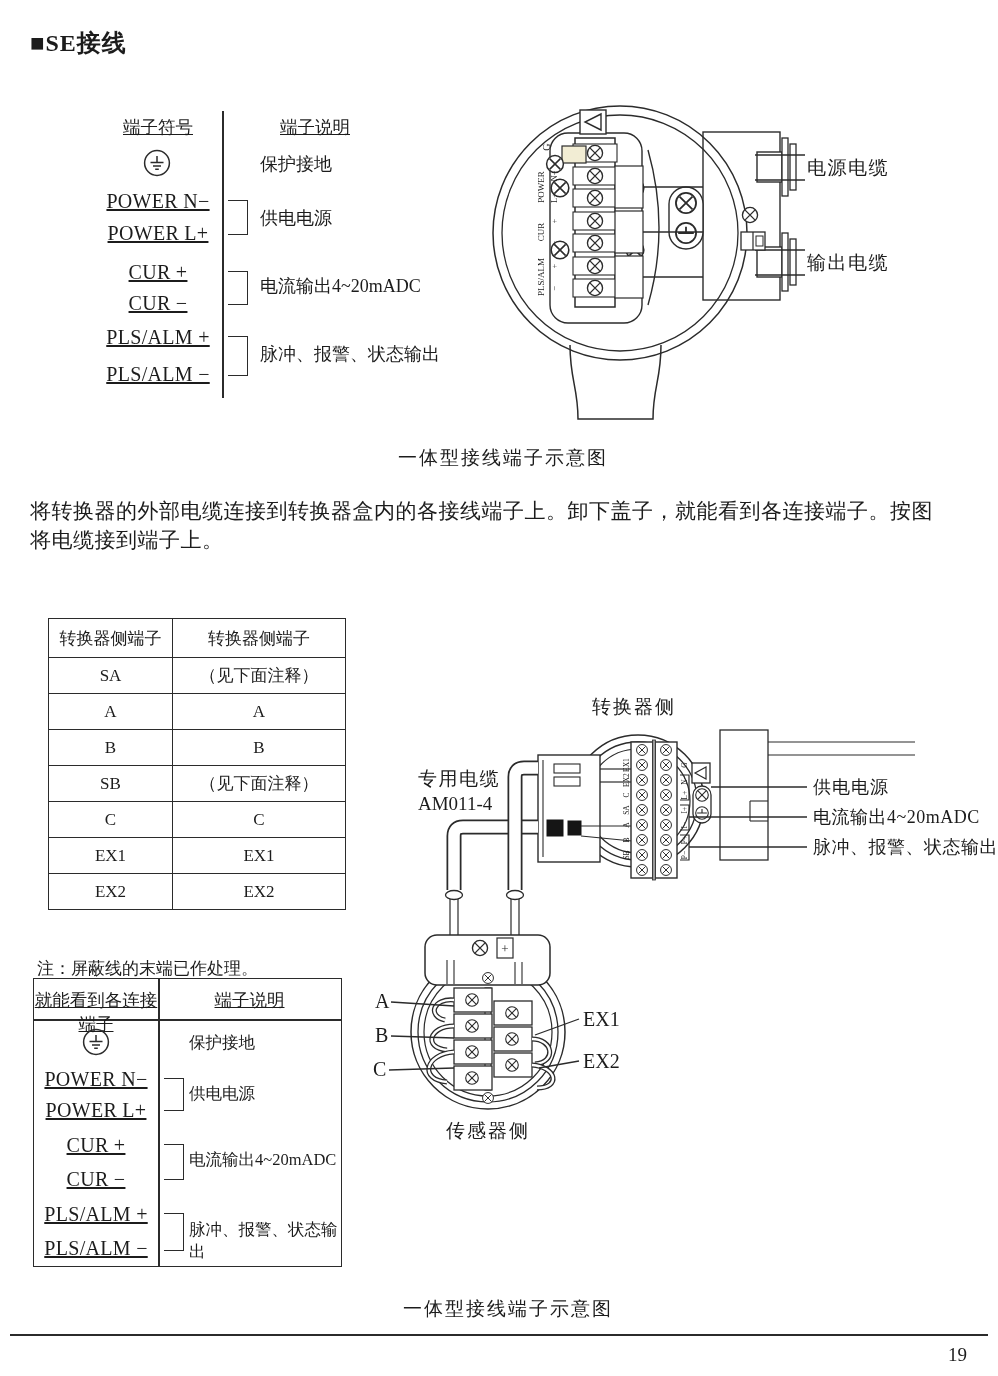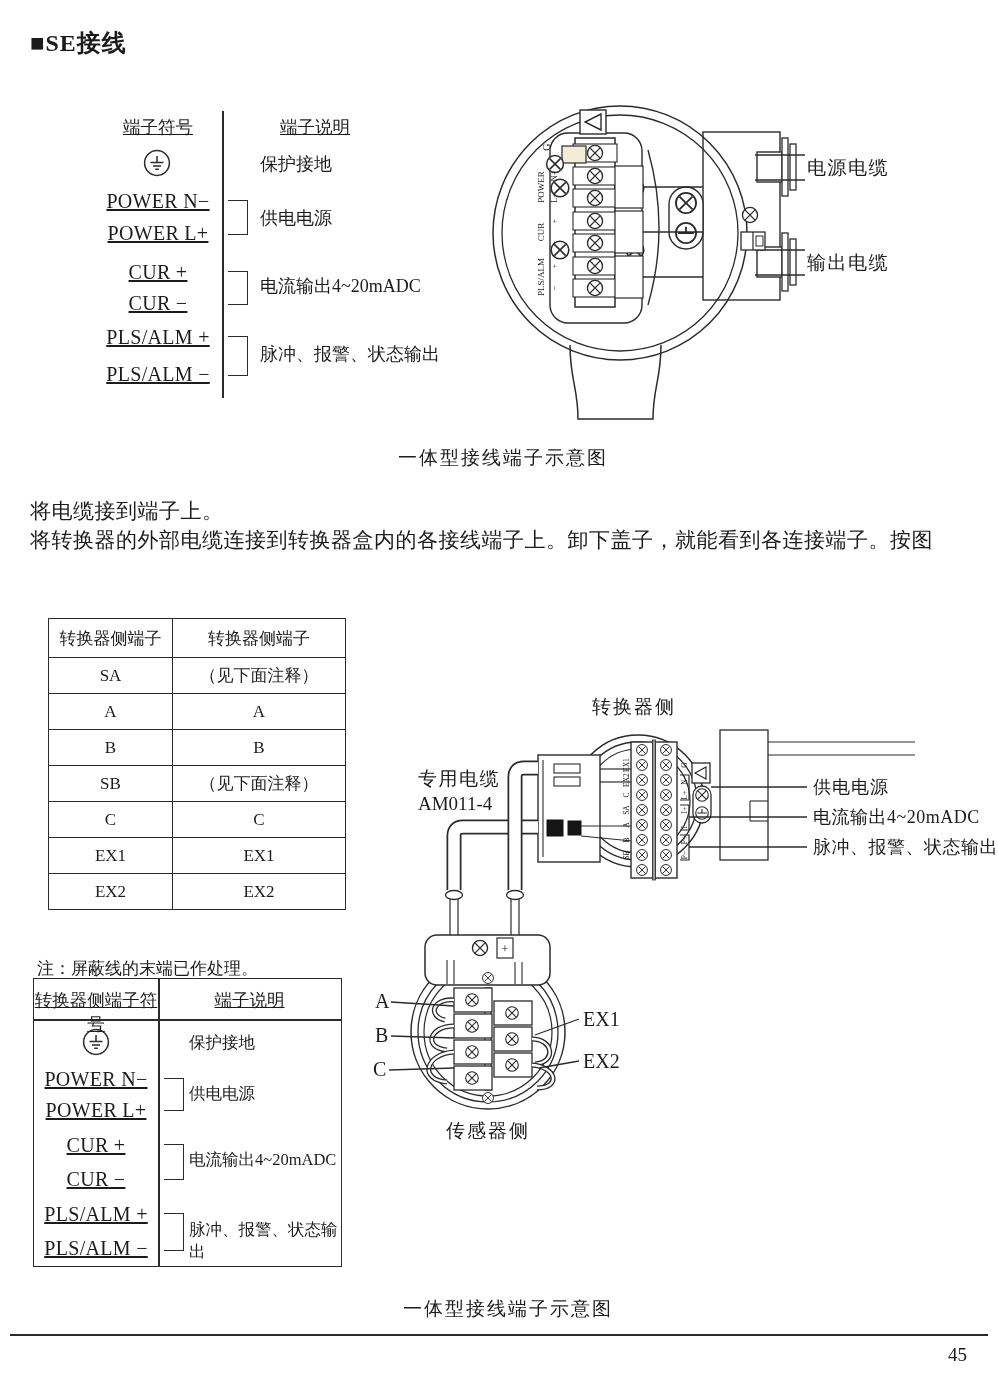--- a/index.html
+++ b/index.html
@@ -151,22 +151,22 @@
     <text x="86" y="140" font-size="9" text-anchor="middle" transform="rotate(-90,86,137)">CUR</text>
     <text x="86" y="185" font-size="9" text-anchor="middle" transform="rotate(-90,86,182)">PLS/ALM</text>
 
     <text x="352" y="79" font-size="19" letter-spacing="1.5">电源电缆</text>
     <text x="352" y="174" font-size="19" letter-spacing="1.5">输出电缆</text>
   </svg>
 
   <div class="abs cap" style="left:398px;top:445px;">一体型接线端子示意图</div>
 
   <div class="abs para" style="left:30px;top:497px;width:945px;">
+    <div>将转换器的外部电缆连接到转换器盒内的各接线端子上。卸下盖子，就能看到各连接端子。按图</div>
     <div>将电缆接到端子上。</div>
-    <div>将转换器的外部电缆连接到转换器盒内的各接线端子上。卸下盖子，就能看到各连接端子。按图</div>
   </div>
 
   <table class="map" style="left:48px;top:618px;width:297px;">
     <colgroup>
         <col style="width:124px">
         <col style="width:173px">
       </colgroup>
     <tbody>
         <tr style="height:39px;">
       <th>转换器侧端子</th>
@@ -200,21 +200,21 @@
           <td>EX2</td>
           <td>EX2</td>
         </tr>
   </tbody>
     </table>
   <div class="abs smallnote" style="left:37px;top:938px;margin-top:19px;">注：屏蔽线的末端已作处理。</div>
 
   <div class="tbox" style="left:33px;top:978px;width:307px;height:287px;">
     <div class="hline" style="left:0;top:40px;width:307px;"></div>
     <div class="vline" style="left:124px;top:0;height:287px;"></div>
-    <div class="abs hdr ctr" style="left:0;top:9px;width:124px;">转换器侧端子符号</div>
+    <div class="abs hdr ctr" style="left:0;top:9px;width:124px;">就能看到各连接端子</div>
     <div class="abs hdr ctr" style="left:124px;top:9px;width:183px;">端子说明</div>
 
     <svg style="left:47px;top:48px;" width="30" height="30" viewBox="0 0 30 30">
       <circle cx="15" cy="15" r="12.4" fill="none" stroke="#2b2b2b" stroke-width="1.5"></circle>
       <path d="M15 8 V14.5 M8.5 14.5 H21.5 M11 18 H19 M13.2 21.3 H16.8" fill="none" stroke="#2b2b2b" stroke-width="1.5"></path>
     </svg>
 
     <div class="abs term ctr" style="left:0;top:89px;width:124px;">POWER N−</div>
     <div class="abs term ctr" style="left:0;top:120px;width:124px;">POWER L+</div>
     <div class="abs term ctr" style="left:0;top:155px;width:124px;">CUR +</div>
@@ -399,15 +399,15 @@
     <text x="18" y="386" font-size="20">C</text>
     <text x="228" y="336" font-size="20">EX1</text>
     <text x="228" y="378" font-size="20">EX2</text>
 
     <text x="133" y="447" font-size="19" text-anchor="middle" letter-spacing="2">传感器侧</text>
   </svg>
 
   <div class="abs cap" style="left:403px;top:1296px;">一体型接线端子示意图</div>
 
   <div class="footerline" style="top:1334px;"></div>
-  <div class="abs pgnum" style="left:948px;top:1344px;">45</div>
+  <div class="abs pgnum" style="left:948px;top:1344px;">19</div>
 
 </div>
 
 </body></html>

